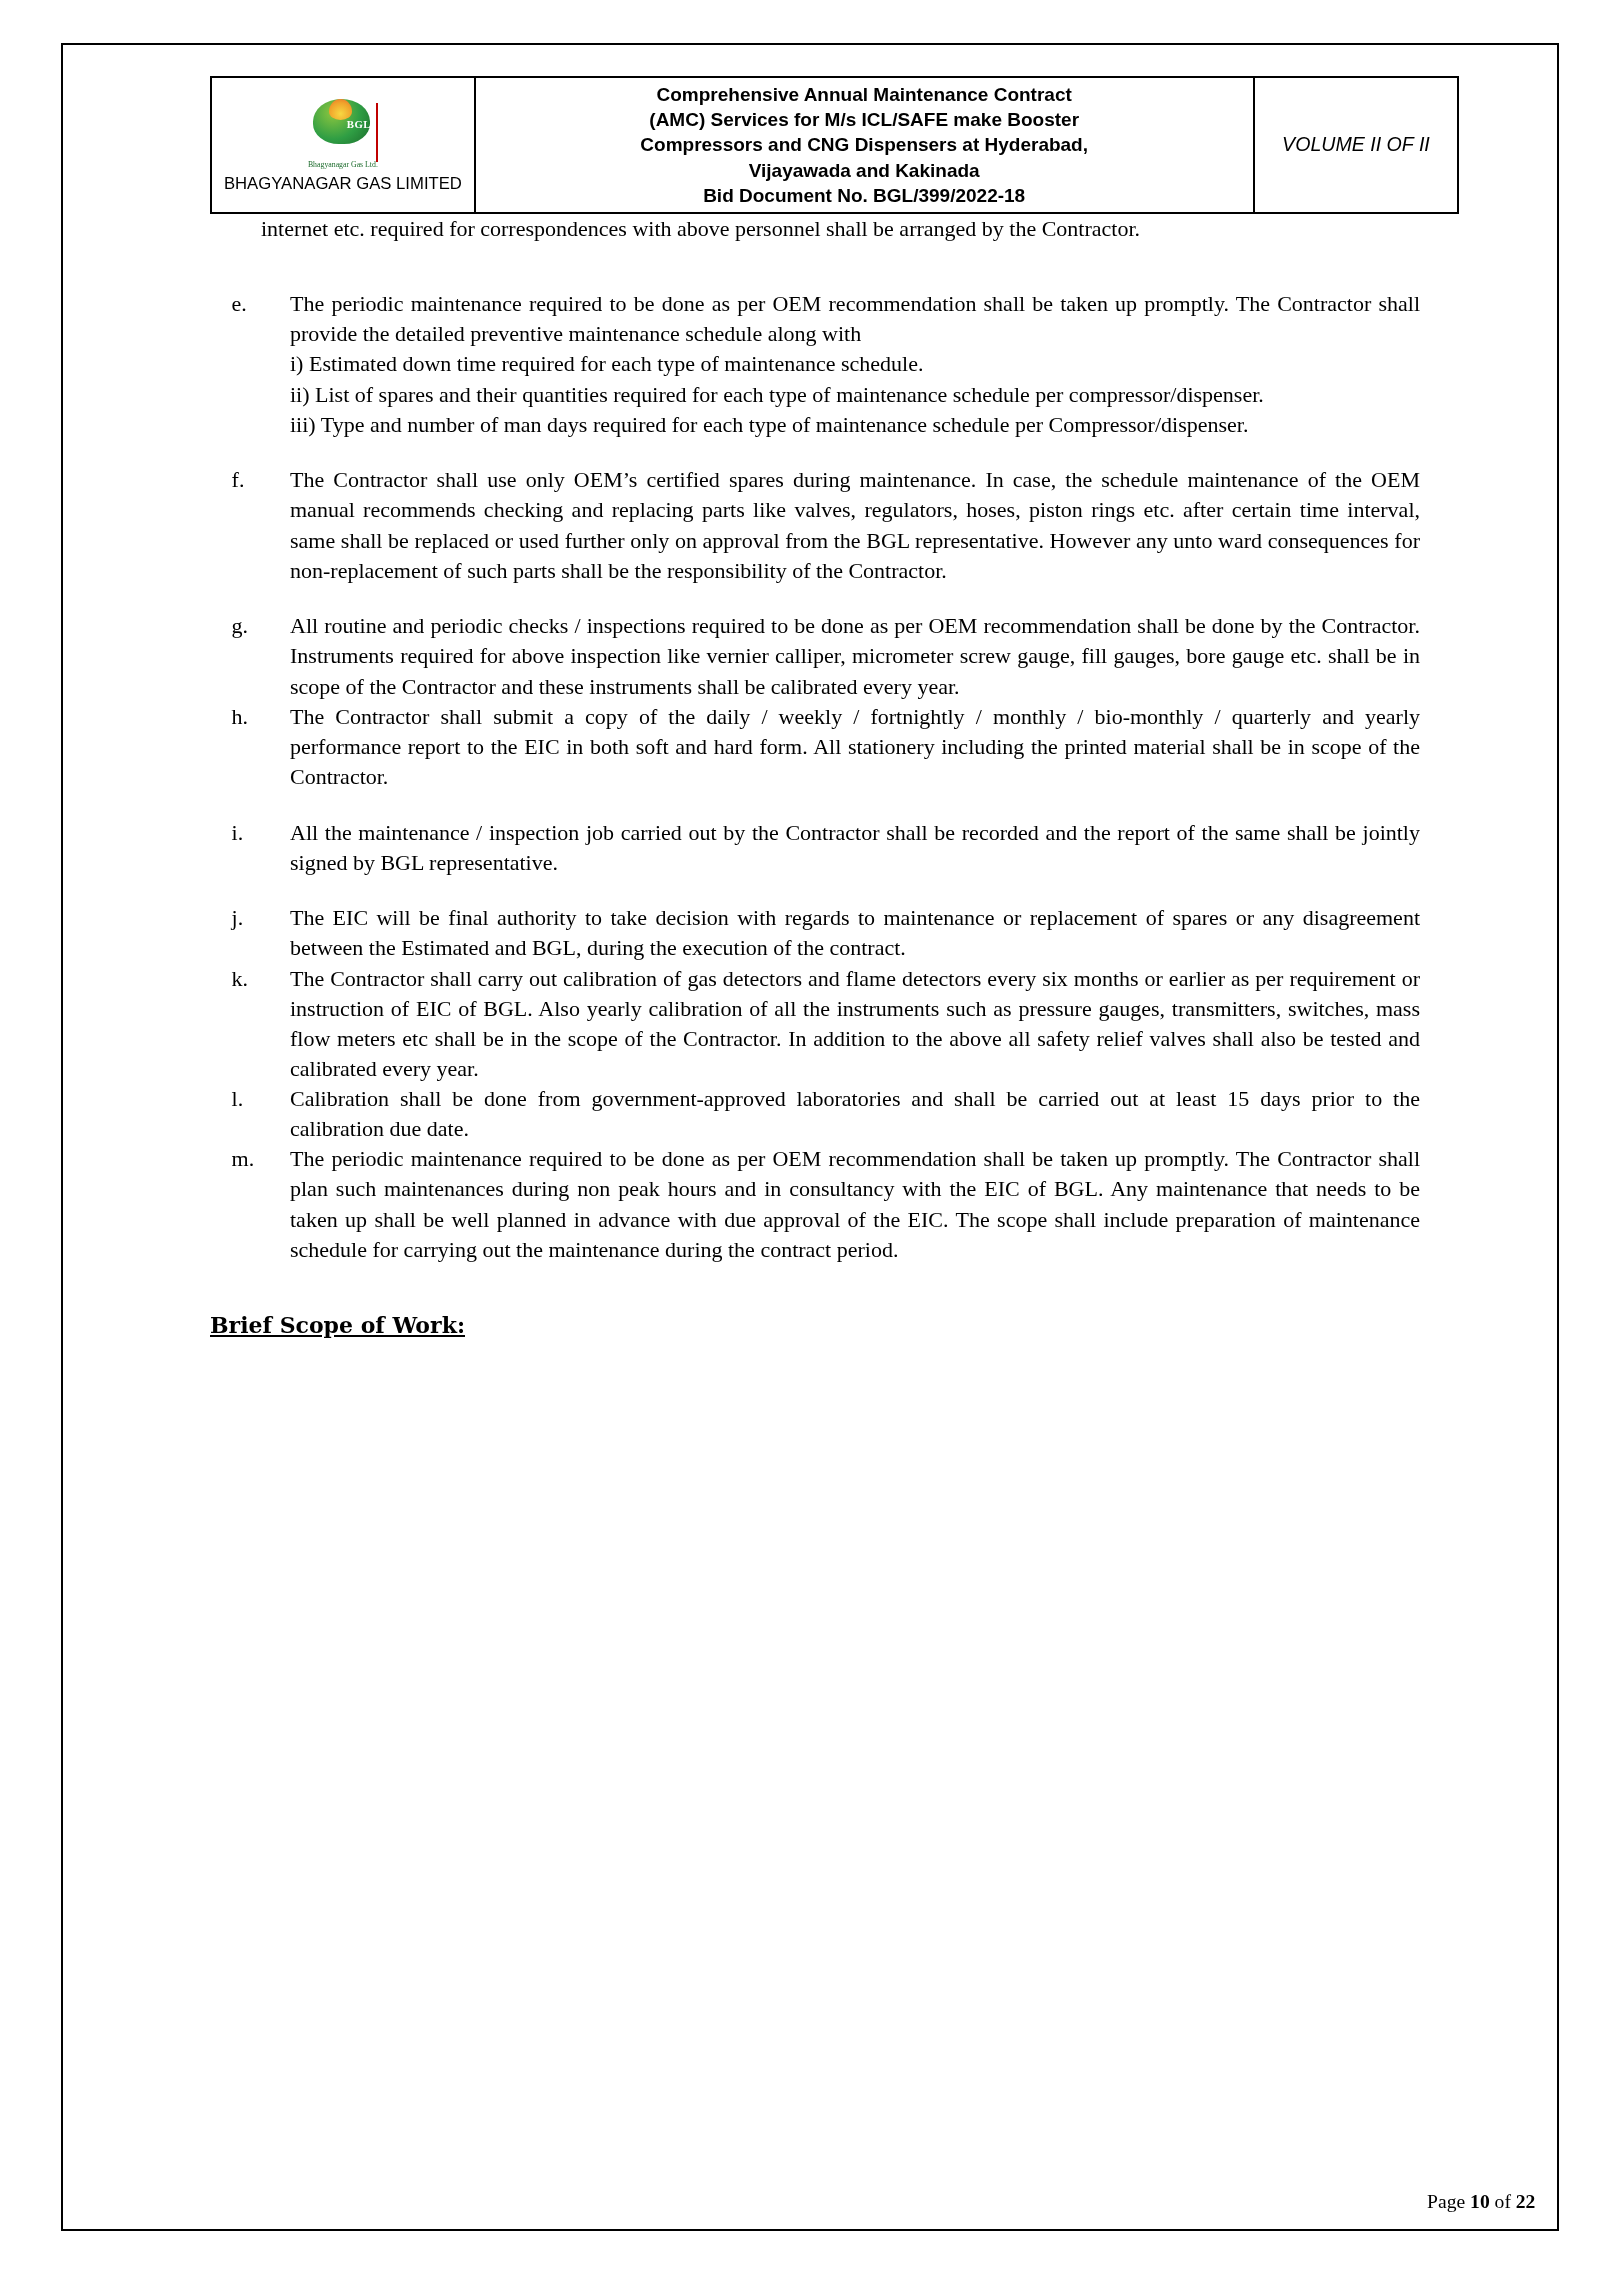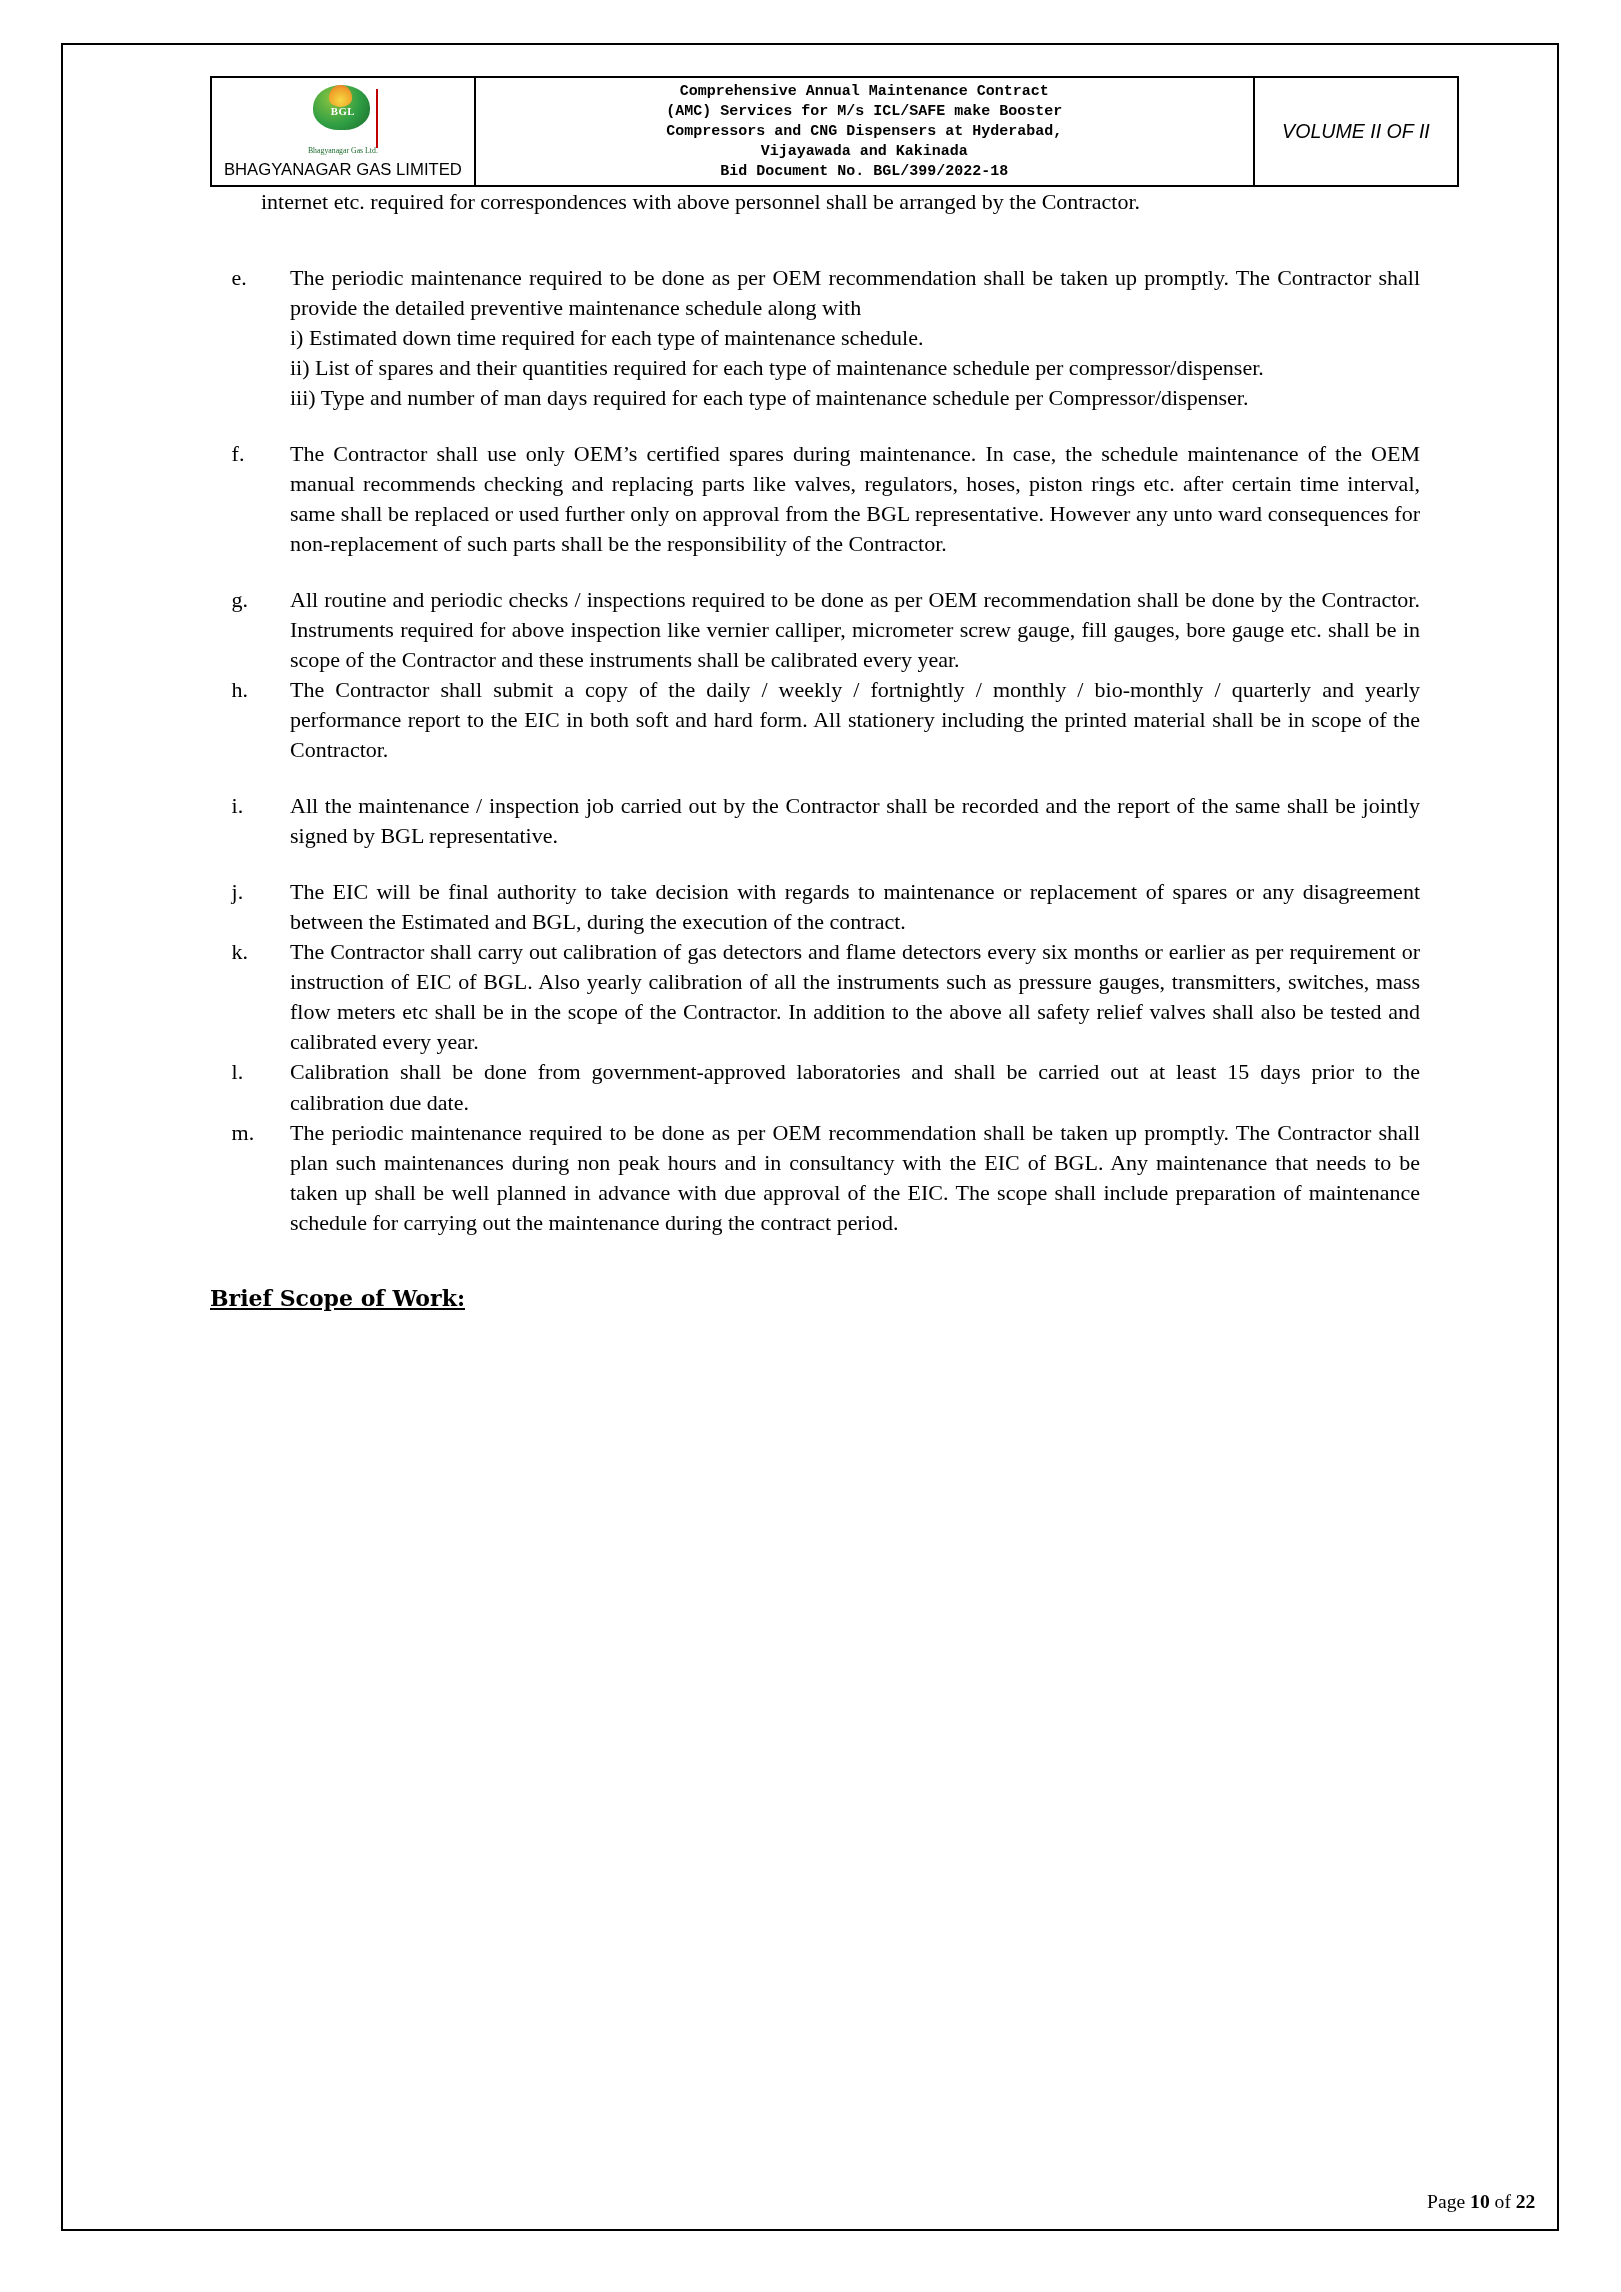--- a/index.html
+++ b/index.html
@@ -76,21 +76,21 @@
     position: absolute;
     left: 21.6px;
     top: 2px;
     width: 23.5px;
     height: 21.6px;
     background: radial-gradient(circle at 50% 70%, #f7d842 0%, #f0a22b 60%, #e8632b 100%);
     border-radius: 50% 50% 50% 50% / 60% 60% 40% 40%;
   }
   .logo-letters {
     position: absolute;
-    left: 0;
+    left: 16px;
     top: 21.6px;
     width: 71px;
     text-align: center;
     font-family: "Liberation Serif", serif;
     font-size: 10.8px;
     font-weight: bold;
     color: #ffffff;
     letter-spacing: 0.5px;
   }
   .logo-tag {
@@ -109,23 +109,23 @@
     background: #c00000;
   }
   .logo-name {
     display: block;
     font-family: "Liberation Sans", sans-serif;
     font-size: 16.7px;
     line-height: 1.18;
     margin-top: 5px;
   }
   .doc-title {
-    font-family: Liberation Mono, monospace;
+    font-family: Liberation Sans, sans-serif;
     font-weight: bold;
-    font-size: 15px;
+    font-size: 19px;
     line-height: 1.33;
   }
   .volume-text {
     font-family: "Liberation Sans", sans-serif;
     font-size: 19.6px;
     line-height: 1.3;
     font-style: italic;
   }
 
   

